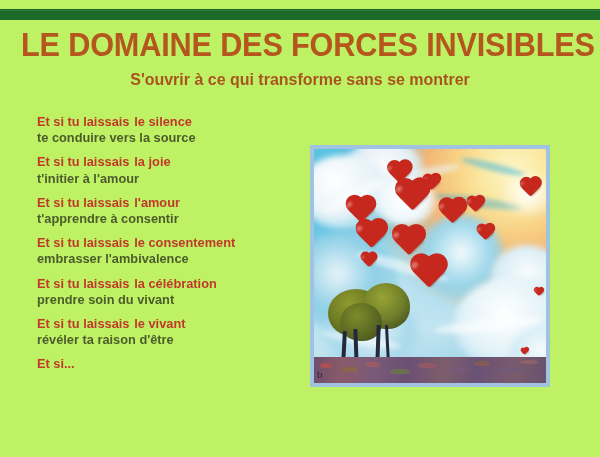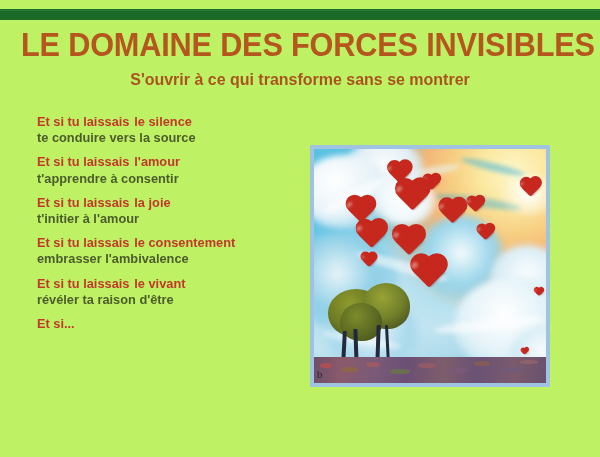--- a/index.html
+++ b/index.html
@@ -232,35 +232,39 @@
 
   <div class="verses">
 
     <div class="verse">
       <div class="vline lead"><span class="stem">Et si tu laissais</span><span class="obj">le silence</span></div>
       <div class="vline echo">te conduire vers la source</div>
     </div>
 
 
     <div class="verse">
+      <div class="vline lead"><span class="stem">Et si tu laissais</span><span class="obj">la joie</span></div>
+      <div class="vline echo">t'initier à l'amour</div>
+    </div>
+
+    <div class="verse">
       <div class="vline lead"><span class="stem">Et si tu laissais</span><span class="obj">l'amour</span></div>
       <div class="vline echo">t'apprendre à consentir</div>
     </div>
 
     <div class="verse">
-      <div class="vline lead"><span class="stem">Et si tu laissais</span><span class="obj">la joie</span></div>
-      <div class="vline echo">t'initier à l'amour</div>
-    </div>
-
-    <div class="verse">
       <div class="vline lead"><span class="stem">Et si tu laissais</span><span class="obj">le consentement</span></div>
       <div class="vline echo">embrasser l'ambivalence</div>
     </div>
 
 
+    <div class="verse">
+      <div class="vline lead"><span class="stem">Et si tu laissais</span><span class="obj">la célébration</span></div>
+      <div class="vline echo">prendre soin du vivant</div>
+    </div>
 
     <div class="verse">
       <div class="vline lead"><span class="stem">Et si tu laissais</span><span class="obj">le vivant</span></div>
       <div class="vline echo">révéler ta raison d'être</div>
     </div>
 
     <div class="verse tail">
       <div class="vline lead">Et si...</div>
     </div>
 

